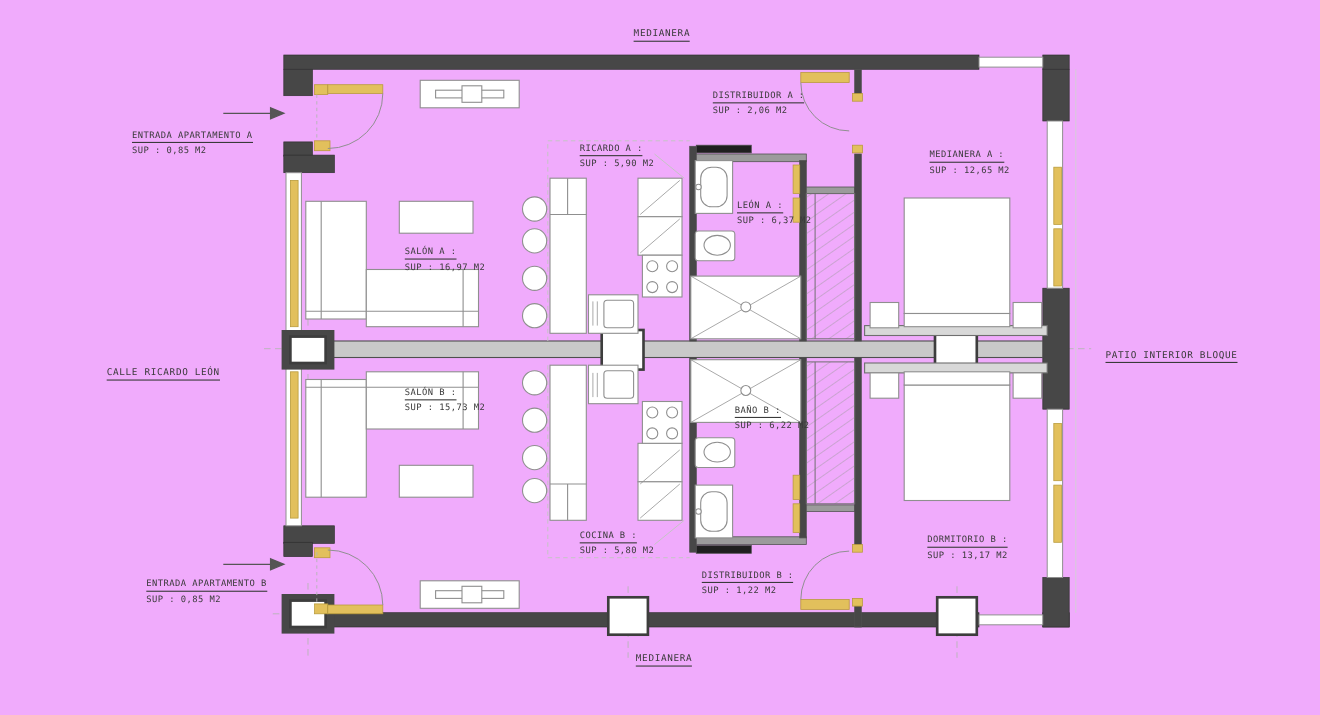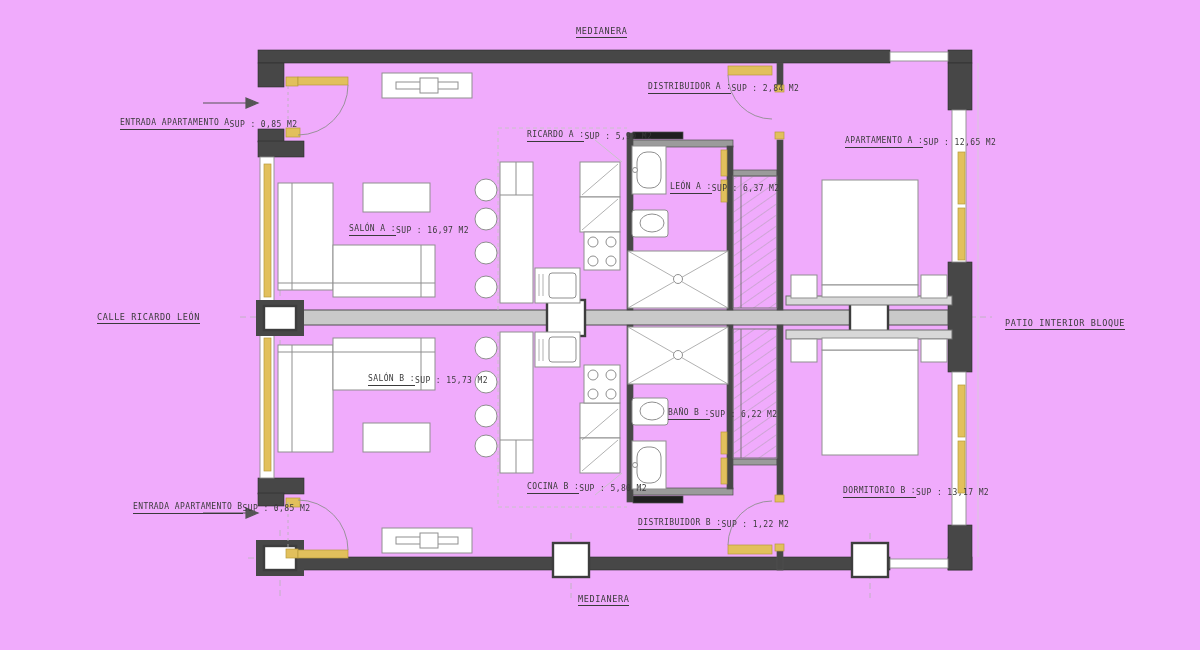--- a/index.html
+++ b/index.html
@@ -1,19 +1,19 @@
 <!DOCTYPE html>
 <html><head>
 <meta charset="utf-8">
 <style>
   html,body{margin:0;padding:0;background:#fff;}
   #canvas{position:relative;width:1200px;height:650px;background:#f0abfc;overflow:hidden;
           font-family:"DejaVu Sans Mono","Liberation Mono",monospace;padding-left:20px;}
   #plan-svg{position:absolute;left:0;top:0;}
-  .lbl{position:absolute;display:flex;font-size:8px;line-height:10px;
+  .lbl{position:absolute;display:flex;flex-direction:column;font-size:8px;line-height:10px;
        color:#3a3a3a;letter-spacing:.4px;white-space:nowrap;justify-content:flex-end;}
   .lbl .nm{width:max-content;border-bottom:1px solid #3a3a3a;padding-bottom:1px;}
   .lbl .sup{width:max-content;margin-top:2px;}
   .site-lbl{position:absolute;font-size:8.5px;color:#3a3a3a;letter-spacing:.6px;white-space:nowrap;}
   .site-lbl .nm{border-bottom:1px solid #3a3a3a;padding-bottom:1px;}
 </style>
 </head>
 <body>
 
 <div id="canvas">
@@ -319,65 +319,65 @@
     <polygon points="246,98 258,103 246,108"></polygon>
   </g>
   <g stroke="#555" stroke-width="1.2" fill="#555">
     <line x1="203" y1="513" x2="246" y2="513"></line>
     <polygon points="246,508 258,513 246,518"></polygon>
   </g>
 </svg>
 
 <div class="site-lbl" style="left:576px;top:26px"><span class="nm">MEDIANERA</span></div>
 <div class="site-lbl" style="left:578px;top:594px"><span class="nm">MEDIANERA</span></div>
-<div class="site-lbl" style="left:97px;top:312px"><span class="nm">CALLE RICARDO LEÓN</span></div>
+<div class="site-lbl" style="left:97px;top:334px"><span class="nm">CALLE RICARDO LEÓN</span></div>
 <div class="site-lbl" style="left:1005px;top:318px"><span class="nm">PATIO INTERIOR BLOQUE</span></div>
 
 <div class="lbl" style="left:120px;top:118px">
   <span class="nm">ENTRADA APARTAMENTO A</span>
   <span class="sup">SUP : 0,85 M2</span>
 </div>
-<div class="lbl" style="left:133px;top:502px">
+<div class="lbl" style="left:133px;top:526px">
   <span class="nm">ENTRADA APARTAMENTO B</span>
   <span class="sup">SUP : 0,85 M2</span>
 </div>
 <div class="lbl" style="left:648px;top:82px">
   <span class="nm">DISTRIBUIDOR  A :</span>
-  <span class="sup">SUP : 2,84 M2</span>
+  <span class="sup">SUP : 2,06 M2</span>
 </div>
 <div class="lbl" style="left:638px;top:518px">
   <span class="nm">DISTRIBUIDOR  B :</span>
   <span class="sup">SUP : 1,22 M2</span>
 </div>
 <div class="lbl" style="left:527px;top:130px">
   <span class="nm">RICARDO A :</span>
   <span class="sup">SUP : 5,90 M2</span>
 </div>
 <div class="lbl" style="left:527px;top:482px">
   <span class="nm">COCINA B :</span>
   <span class="sup">SUP : 5,80 M2</span>
 </div>
-<div class="lbl" style="left:349px;top:224px">
+<div class="lbl" style="left:368px;top:224px">
   <span class="nm">SALÓN A :</span>
   <span class="sup">SUP : 16,97 M2</span>
 </div>
-<div class="lbl" style="left:368px;top:374px">
+<div class="lbl" style="left:368px;top:352px">
   <span class="nm">SALÓN B :</span>
   <span class="sup">SUP : 15,73 M2</span>
 </div>
 <div class="lbl" style="left:670px;top:182px">
   <span class="nm">LEÓN A :</span>
   <span class="sup">SUP : 6,37 M2</span>
 </div>
-<div class="lbl" style="left:668px;top:408px">
+<div class="lbl" style="left:668px;top:368px">
   <span class="nm">BAÑO B :</span>
   <span class="sup">SUP : 6,22 M2</span>
 </div>
 <div class="lbl" style="left:845px;top:136px">
-  <span class="nm">APARTAMENTO A :</span>
+  <span class="nm">MEDIANERA A :</span>
   <span class="sup">SUP : 12,65 M2</span>
 </div>
 <div class="lbl" style="left:843px;top:486px">
   <span class="nm">DORMITORIO B :</span>
   <span class="sup">SUP : 13,17 M2</span>
 </div>
 
 </div>
 
 </body></html>

